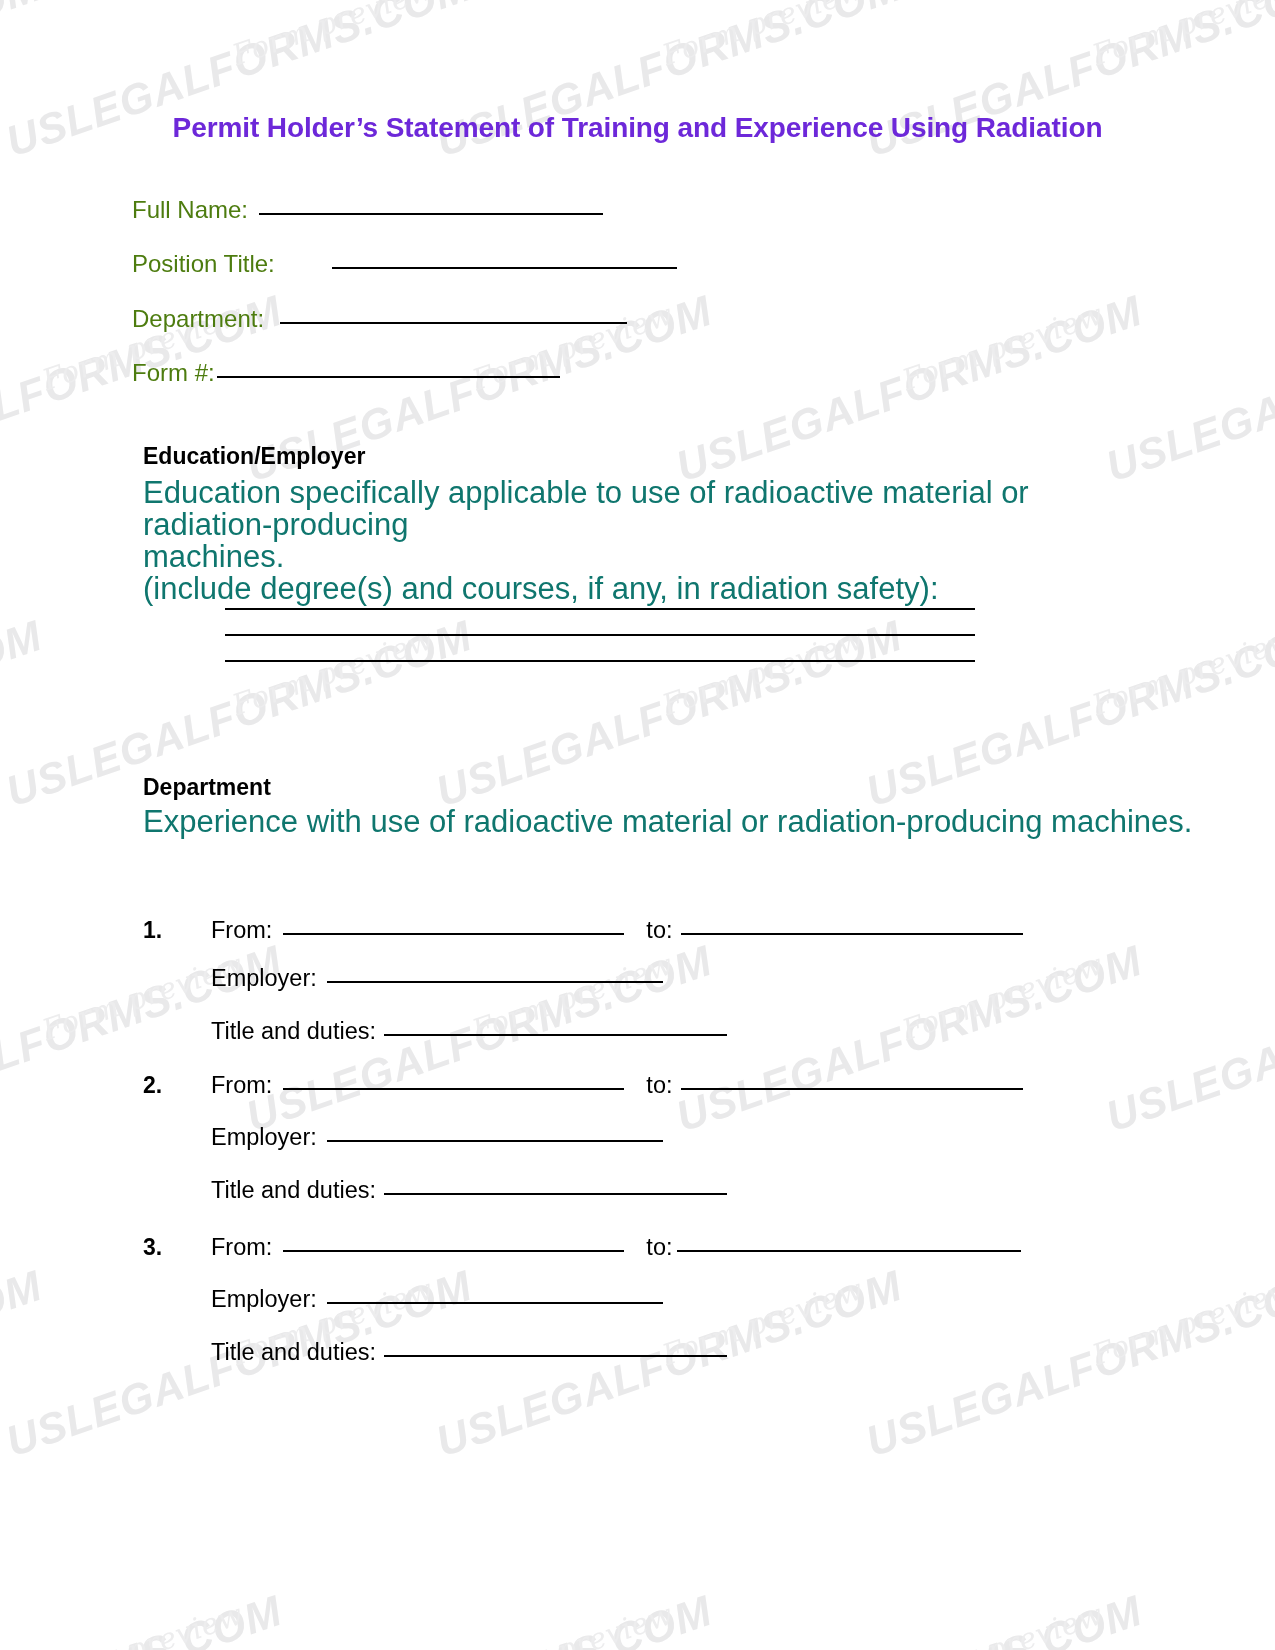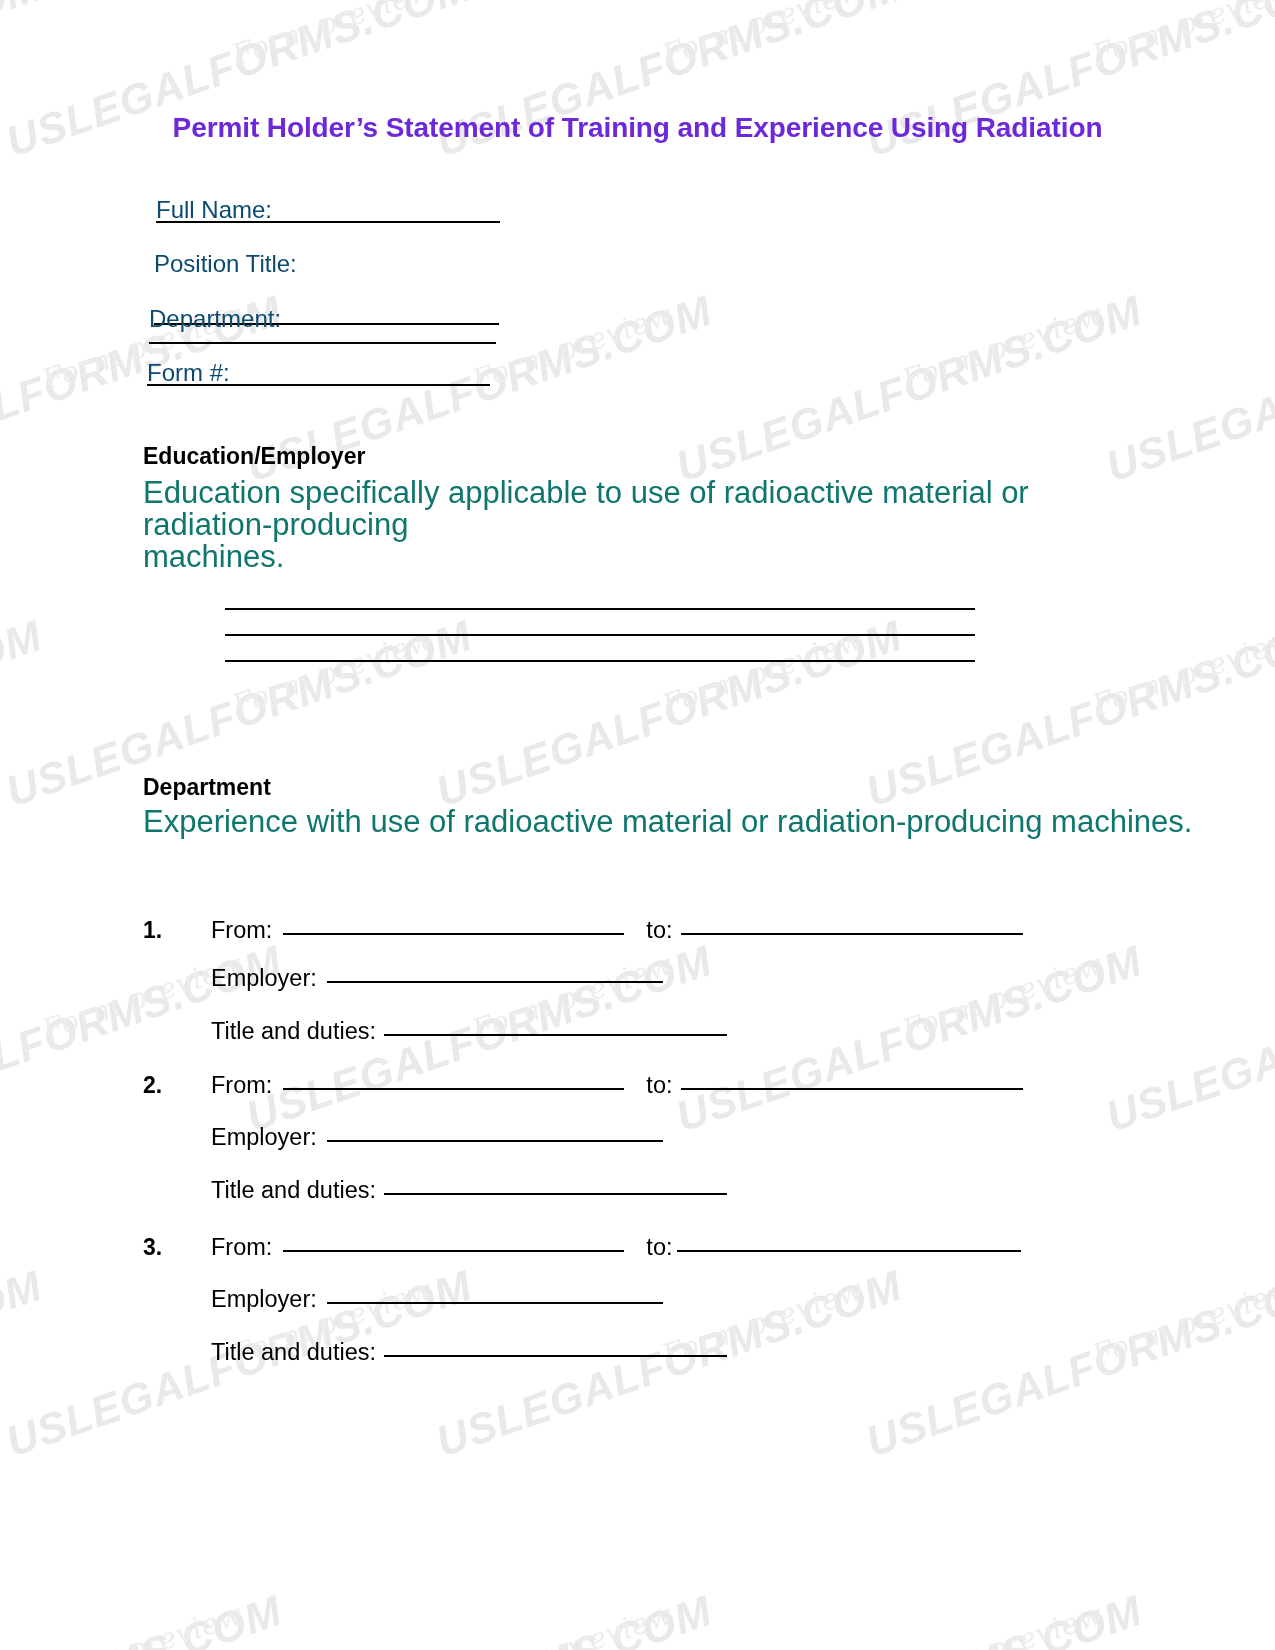--- a/index.html
+++ b/index.html
@@ -70,27 +70,26 @@
     width: 1275px;
     text-align: center;
     font-size: 28px;
     font-weight: bold;
     color: #6d28d9;
     letter-spacing: -0.1px;
   }
 
   .field-row {
     position: absolute;
-    left: 145px;
+    left: 132px;
     display: flex;
     align-items: baseline;
     font-size: 24px;
-    color: #0c4a6e;
-    white-space: nowrap;
-    flex-direction: column;
+    color: #4d7c0f;
+    white-space: nowrap;
   }
   .field-label { display: inline-block; }
   .rule {
     display: inline-block;
     border-bottom: 2.5px solid #000;
     height: 0;
     position: relative;
     top: -3px;
   }
 
@@ -210,20 +209,21 @@
     <div class="field-row" style="top:359px;">
       <span class="field-label">Form #:</span>
       <span class="rule" style="width:343px; margin-left:2px;"></span>
     </div>
 
     <div class="section-head" style="top:443px;">Education/Employer</div>
 
     <div class="section-body" style="top:477px; width:920px;">
       <div>Education specifically applicable to use of radioactive material or radiation-producing</div>
       <div>machines.</div>
+      <div>(include degree(s) and courses, if any, in radiation safety):</div>
     </div>
 
     <div class="edu-line" style="top:608px;"></div>
     <div class="edu-line" style="top:634px;"></div>
     <div class="edu-line" style="top:660px;"></div>
 
     <div class="section-head" style="top:774px;">Department</div>
 
     <div class="section-body" style="top:806px;">Experience with use of radioactive material or radiation-producing machines.</div>
 

